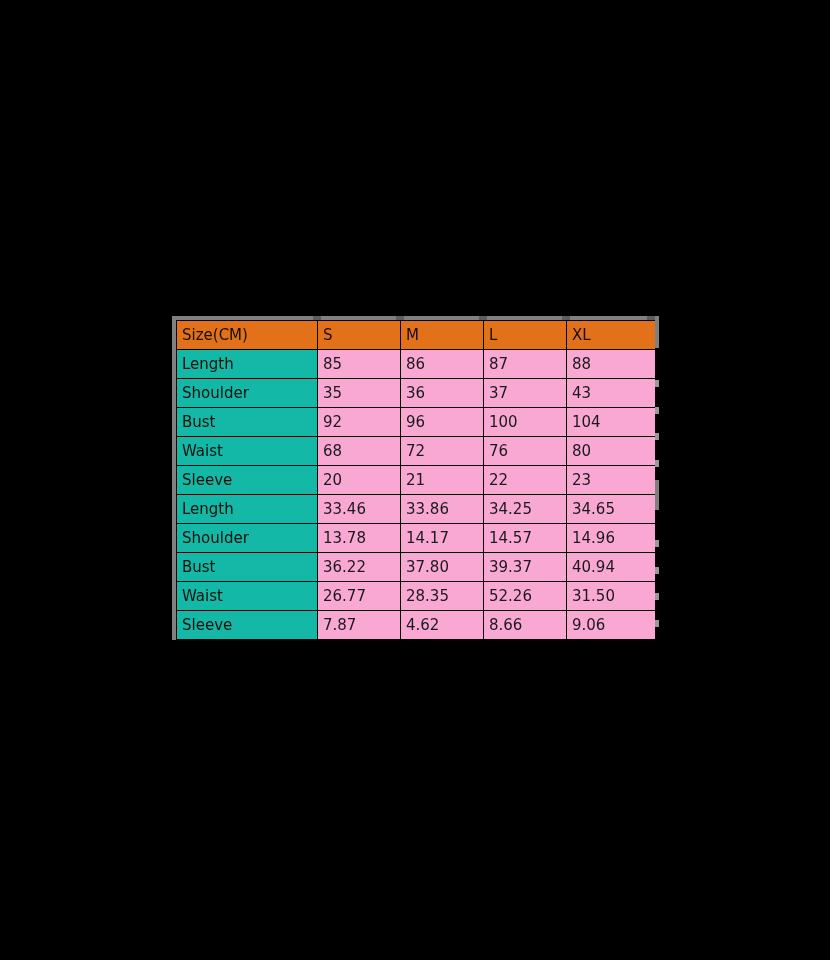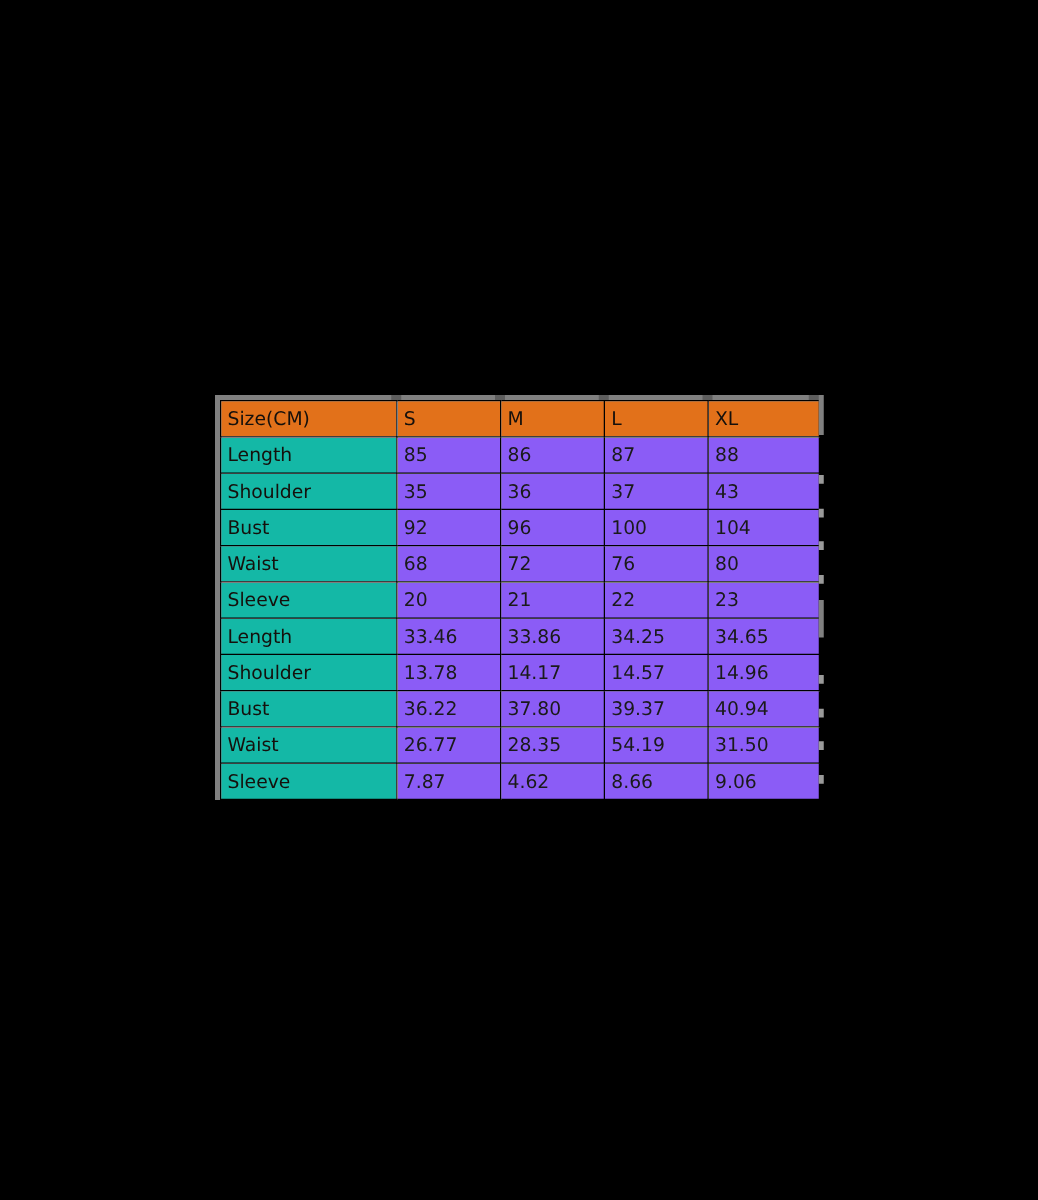--- a/index.html
+++ b/index.html
@@ -74,21 +74,21 @@
   table.size-chart td {
     border: 1px solid #000000;
     font-size: 15px;
     line-height: 1;
     padding: 0 0 0 5px;
     height: 26.6px;
     color: #1a1a1a;
     white-space: nowrap;
     overflow: hidden;
     vertical-align: middle;
-    background: #8b5cf6;
+    background: #f9a8d4;
   }
   
   table.size-chart td.label-cell {
     background: #14b8a6;
     color: #15100c;
   }
   
   table.size-chart tr.header-row td {
     background: #E2711A;
     color: #15100c;
@@ -196,21 +196,21 @@
           <td class="label-cell">Bust</td>
           <td>36.22</td>
           <td>37.80</td>
           <td>39.37</td>
           <td>40.94</td>
         </tr>
         <tr>
           <td class="label-cell">Waist</td>
           <td>26.77</td>
           <td>28.35</td>
-          <td>54.19</td>
+          <td>52.26</td>
           <td>31.50</td>
         </tr>
         <tr>
           <td class="label-cell">Sleeve</td>
           <td>7.87</td>
           <td>4.62</td>
           <td>8.66</td>
           <td>9.06</td>
         </tr>
       </tbody>

